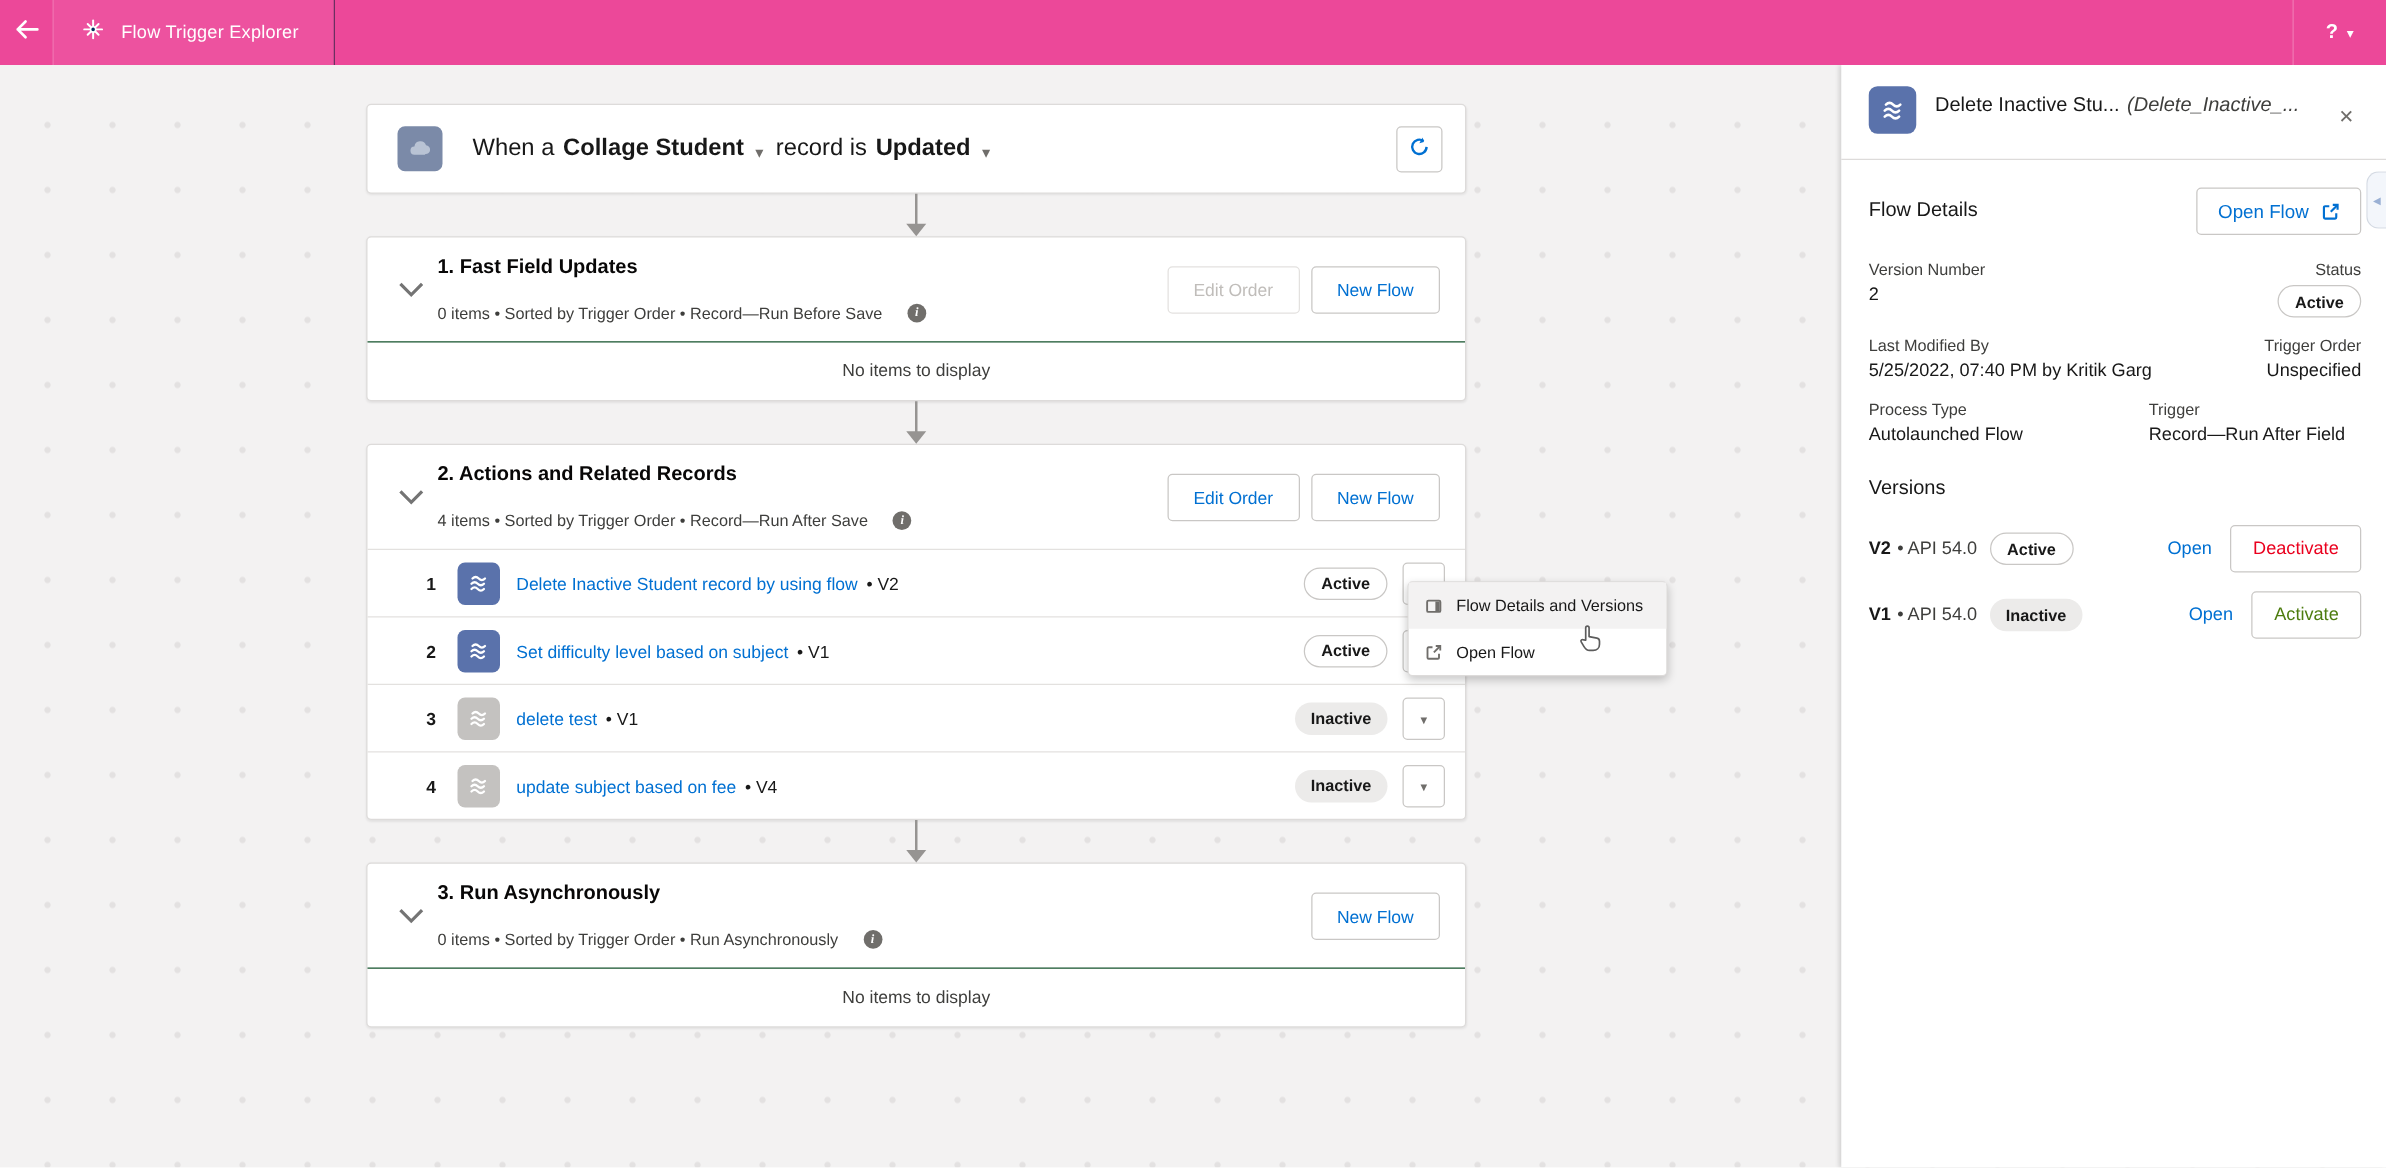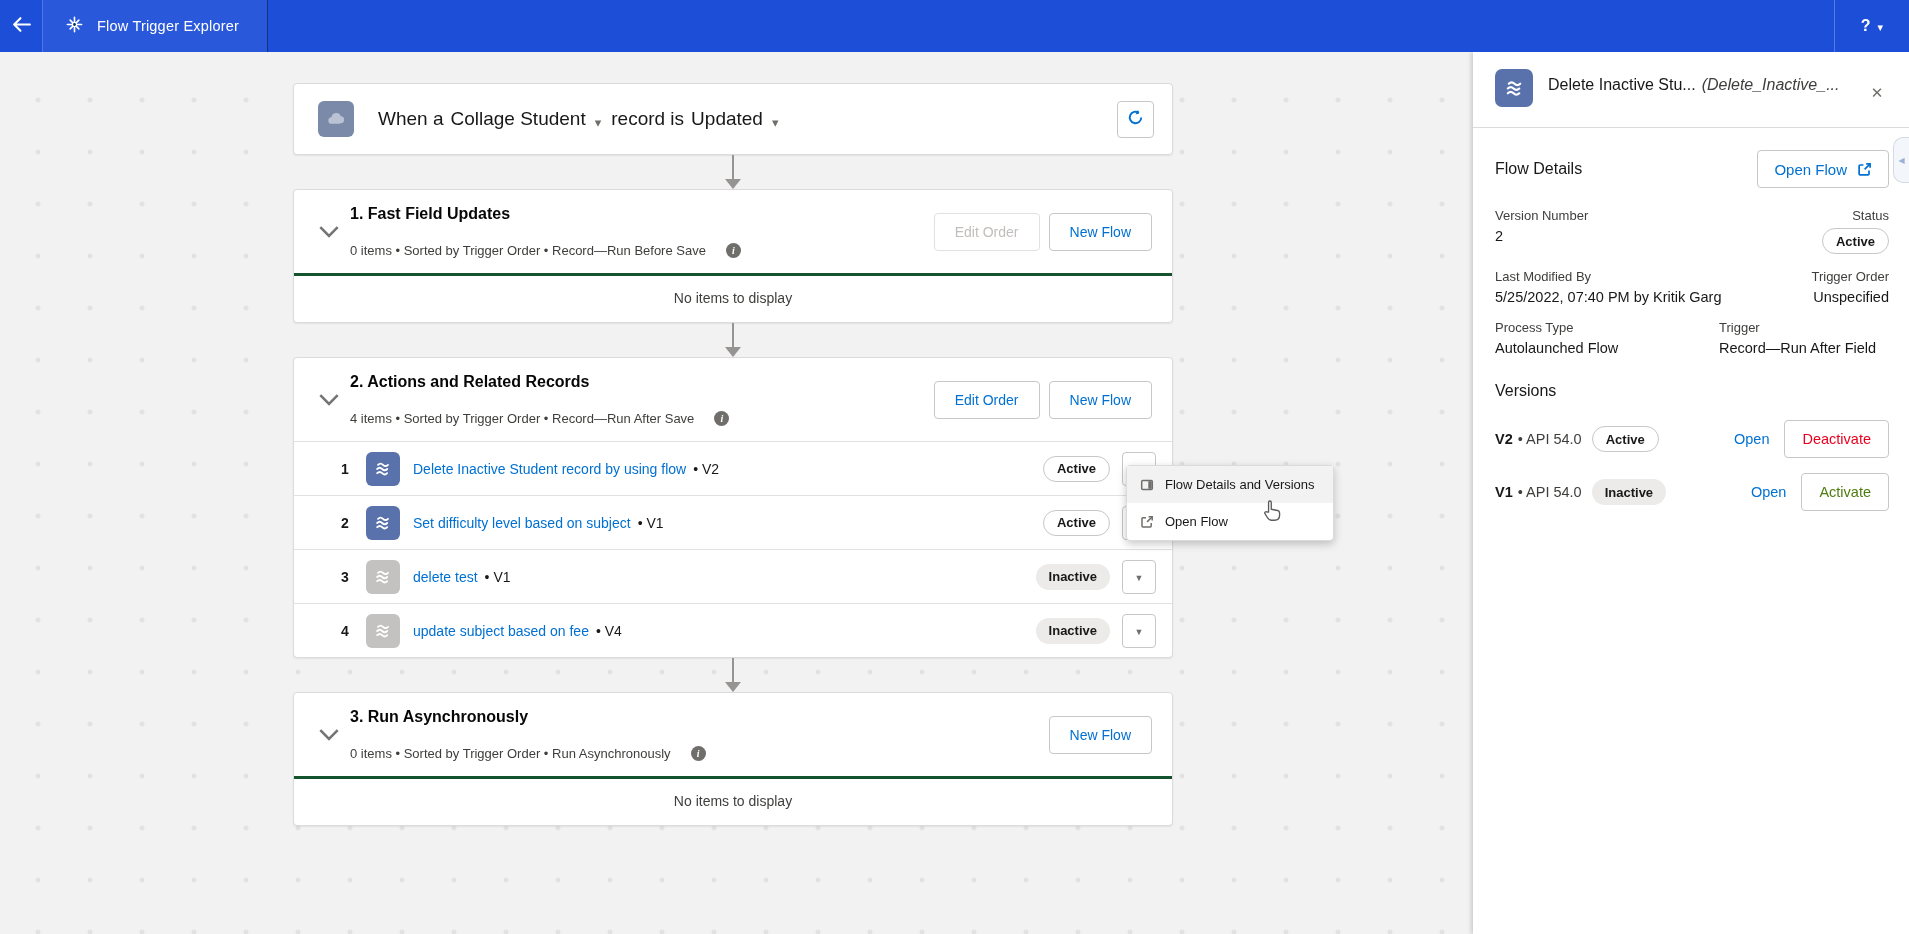--- a/index.html
+++ b/index.html
@@ -1,61 +1,61 @@
 <!DOCTYPE html>
 <html><head>
 <meta charset="utf-8">
 <style>
   * { box-sizing: border-box; margin: 0; padding: 0; }
   body { font-family: "Liberation Sans", "DejaVu Sans", sans-serif; background:#fff; }
   .app { position: relative; width: 1909px; height: 934px; overflow: hidden; background:#fff; }
 
   
-  .topbar { position:absolute; top:0; left:0; right:0; height:52px; background:#1d4ed8; display:flex; align-items:center; color:#fff; z-index:40; }
+  .topbar { position:absolute; top:0; left:0; right:0; height:52px; background:#ec4899; display:flex; align-items:center; color:#fff; z-index:40; }
   .back-btn { width:42px; height:100%; display:flex; align-items:center; justify-content:center; cursor:pointer; }
   .topbar-tab { height:100%; display:flex; align-items:center; gap:13px; padding:0 28px 0 22px; background:rgba(255,255,255,.06); border-left:1px solid rgba(255,255,255,.18); border-right:1px solid rgba(3,20,45,.55); }
   .topbar-tab-label { font-size:14.5px; letter-spacing:.2px; }
   .topbar-right { margin-left:auto; height:100%; display:flex; align-items:center; gap:7px; padding:0 26px; border-left:1px solid rgba(255,255,255,.25); cursor:pointer; }
   .help-q { font-size:16px; font-weight:700; }
   .caret-sm::before { content:"▾"; font-size:11px; color:#fff; }
 
   
   .main { position:absolute; top:52px; left:0; right:0; bottom:0; background:#f3f2f2;
           background-image: radial-gradient(circle, #e3e1e1 2.2px, transparent 2.8px);
           background-size:52px 52px; background-position:12px 22px; }
   .column { position:absolute; left:293px; top:31px; width:880px; display:flex; flex-direction:column; }
 
   .card { background:#fff; border:1px solid #dddbda; border-radius:4px; box-shadow:0 1px 2px rgba(0,0,0,.07); }
 
   
   .trigger-card { height:72px; display:flex; align-items:center; padding:0 18px 0 24px; }
   .record-icon { width:36px; height:36px; border-radius:6px; background:#7b8aa8; display:flex; align-items:center; justify-content:center; flex:none; }
   .trigger-text { margin-left:24px; font-size:19px; color:#181818; display:flex; align-items:center; white-space:nowrap; }
-  .trigger-text b { font-weight:400; margin-left:7px; }
+  .trigger-text b { font-weight:700; margin-left:7px; }
   .picker { display:flex; align-items:center; cursor:pointer; }
   .caret-gray { margin:3px 10px 0 9px; }
   .caret-gray::before { content:"▾"; color:#706e6b; font-size:13px; }
   .refresh-btn { margin-left:auto; width:37px; height:37px; border:1px solid #c9c7c5; border-radius:4px; background:#fff; color:#0070d2; display:flex; align-items:center; justify-content:center; cursor:pointer; }
 
   
   .connector { height:34px; position:relative; flex:none; }
   .connector::before { content:""; position:absolute; left:calc(50% - 1px); top:0; bottom:9px; width:2px; background:#969492; }
   .connector::after { content:""; position:absolute; left:calc(50% - 8px); bottom:0; border:8px solid transparent; border-bottom:none; border-top:10px solid #969492; }
 
   
   .sec-head { display:flex; align-items:center; padding:15px 20px 15px 14px; }
   .chev-btn { width:42px; height:40px; display:flex; align-items:center; justify-content:center; cursor:pointer; flex:none; }
   .sec-title { font-size:16px; font-weight:700; color:#080707; }
   .sec-sub { margin-top:20px; font-size:13px; color:#3e3e3c; display:flex; align-items:center; gap:20px; }
   .info-icon { width:15px; height:15px; border-radius:50%; background:#706e6b; color:#fff; display:inline-flex; align-items:center; justify-content:center; font-size:10px; font-weight:700; font-style:italic; font-family:"Liberation Serif", serif; cursor:pointer; }
   .info-icon::before { content:"i"; }
   .sec-actions { margin-left:auto; display:flex; gap:9px; }
   .btn { height:38px; min-width:97px; padding:0 20px; background:#fff; border:1px solid #c9c7c5; border-radius:4px; font-size:14px; color:#0070d2; display:inline-flex; align-items:center; justify-content:center; cursor:pointer; font-family:inherit; }
   .btn:disabled, .btn.is-disabled { color:#c0bdba; border-color:#e3e1df; cursor:default; }
-  .empty-row { border-top:3px solid #14532d; text-align:center; padding:14px 0 16px; font-size:14px; color:#3e3e3c; }
+  .empty-row { border-top:1px solid #14532d; text-align:center; padding:14px 0 16px; font-size:14px; color:#3e3e3c; }
 
   
   .flow-row { border-top:1px solid #e3e1df; height:54px; display:flex; align-items:center; padding:0 16px 0 47px; }
   .row-num { width:25px; font-size:14px; font-weight:700; color:#181818; flex:none; }
   .flow-icon { width:34px; height:34px; border-radius:6px; display:flex; align-items:center; justify-content:center; flex:none; }
   .flow-icon.active { background:#5a72ab; }
   .flow-icon.inactive { background:#c4c2c0; }
   .flow-name { margin-left:13px; font-size:14px; color:#0070d2; cursor:pointer; }
   .flow-suffix { margin-left:7px; font-size:14px; color:#181818; }
   .badge { margin-left:auto; height:26px; border-radius:14px; padding:0 13px; font-size:13px; font-weight:700; color:#181818; display:inline-flex; align-items:center; flex:none; }

